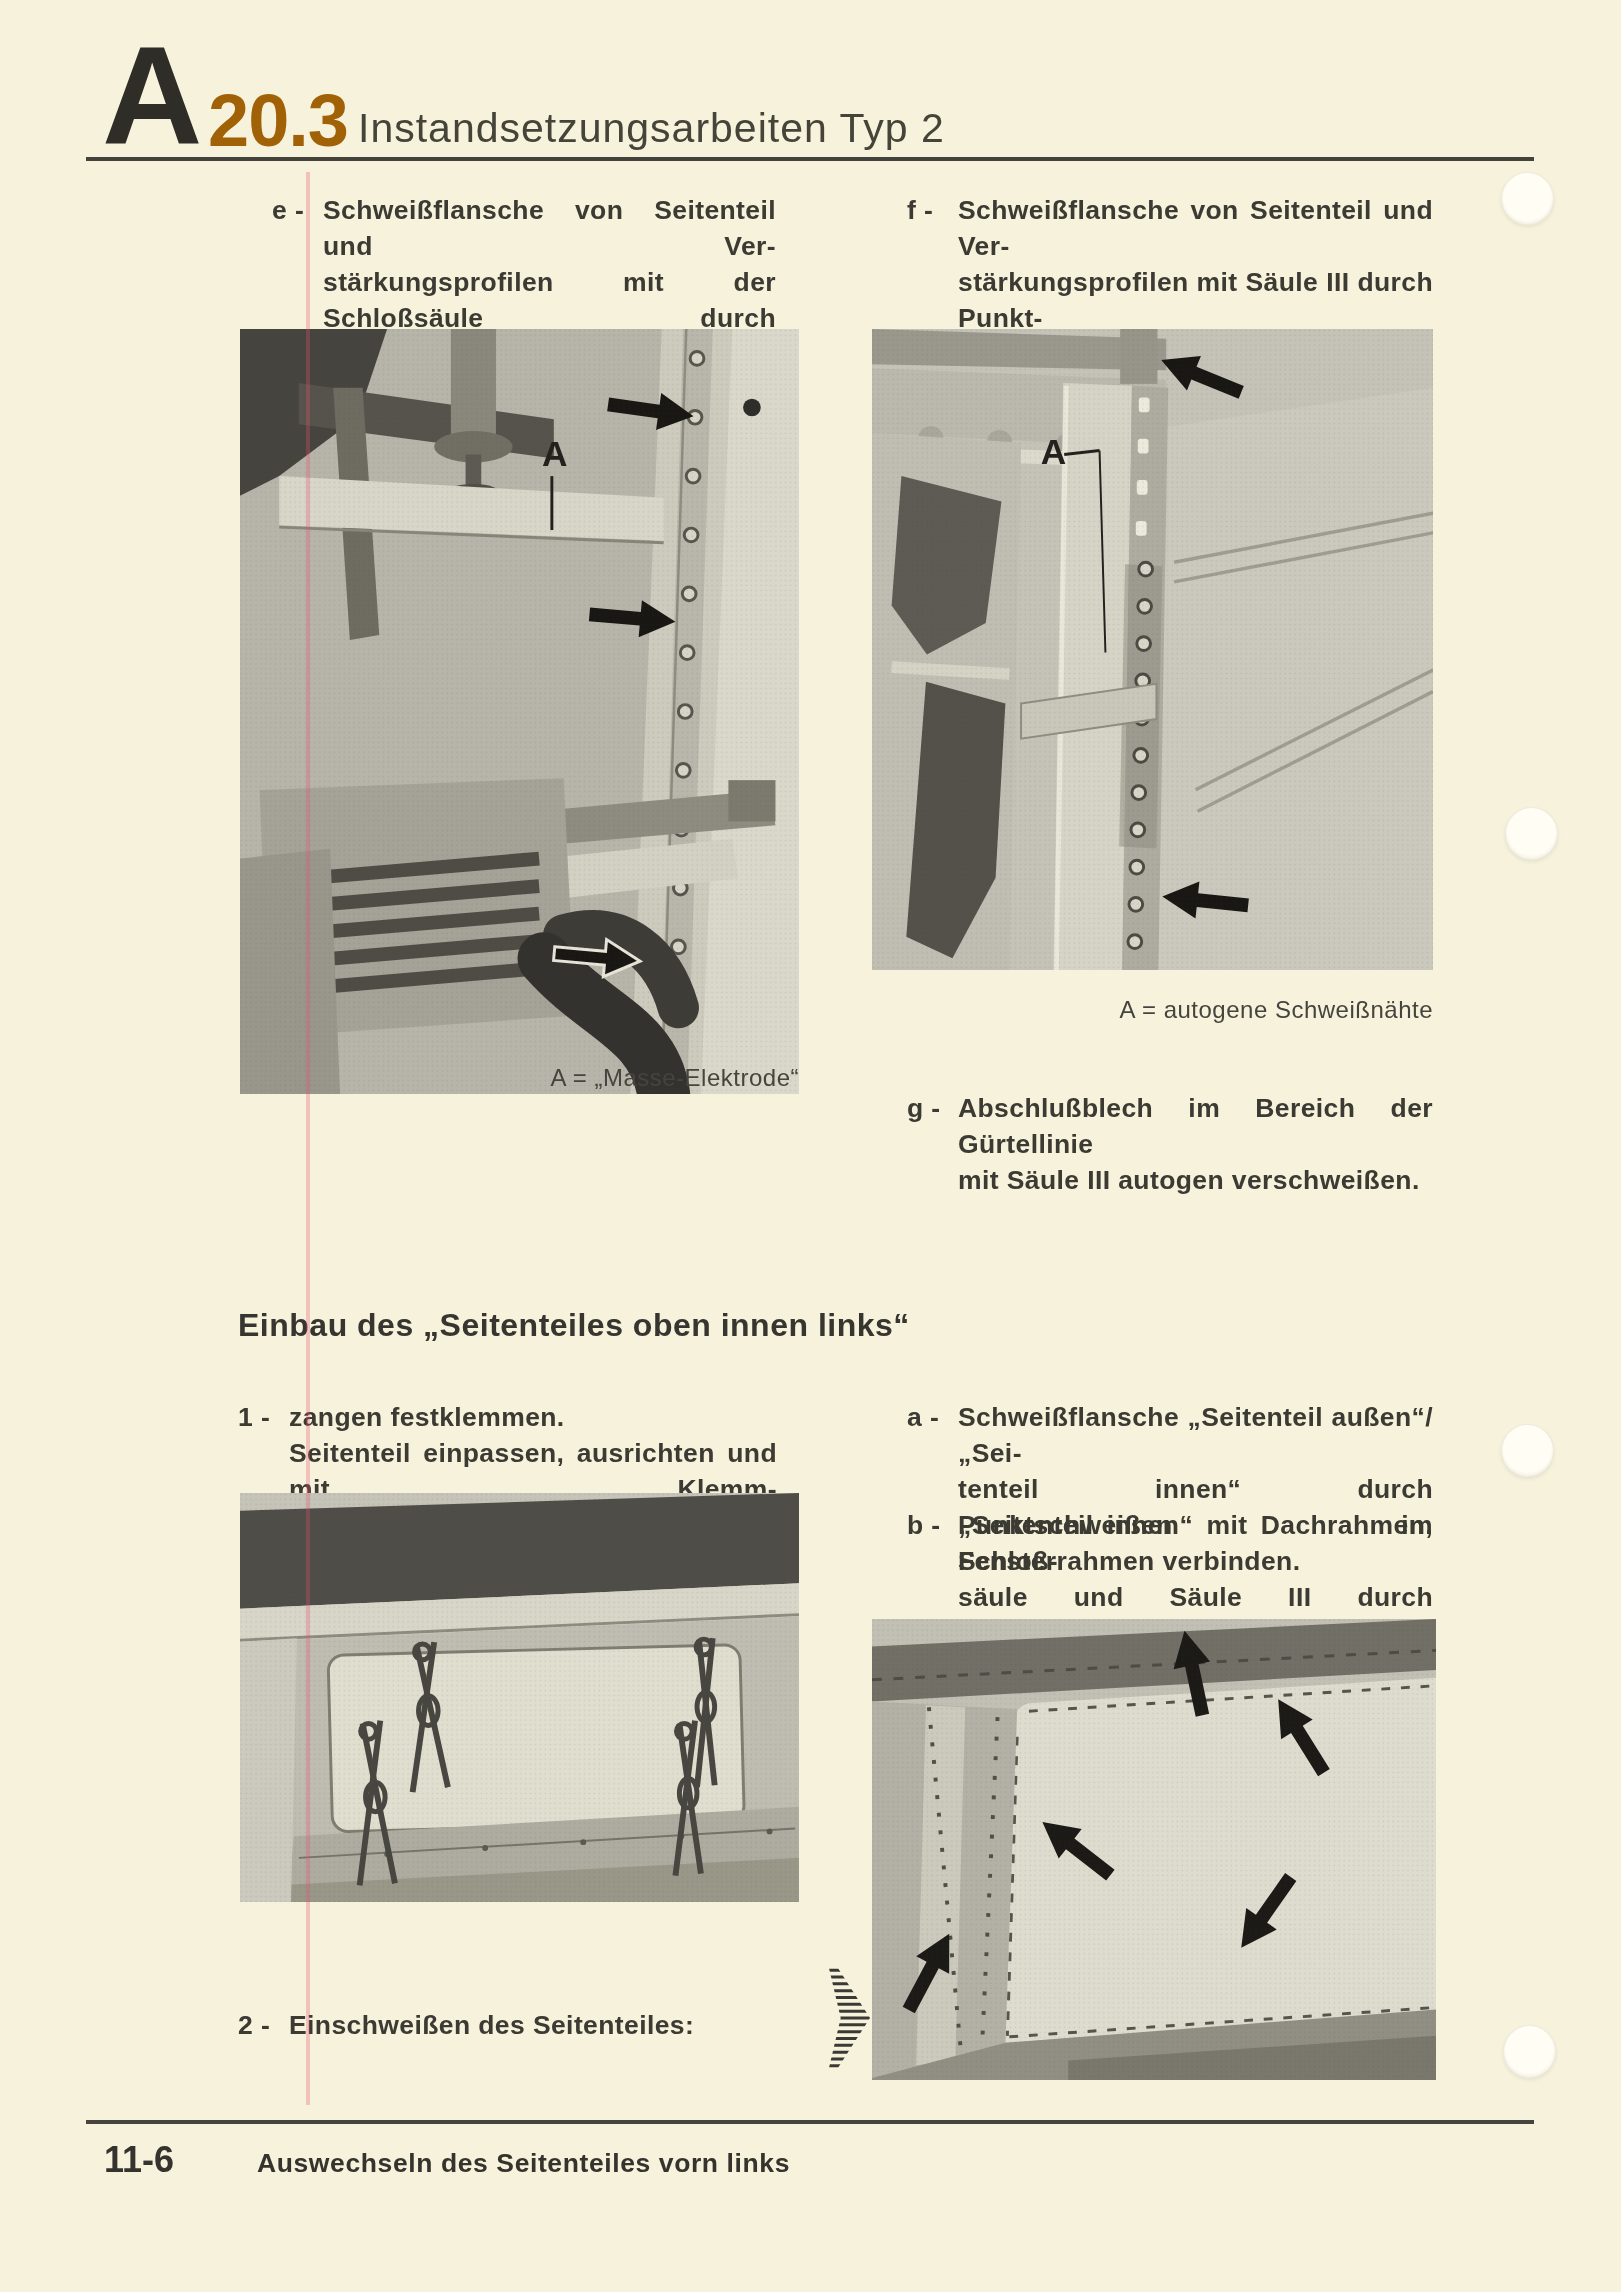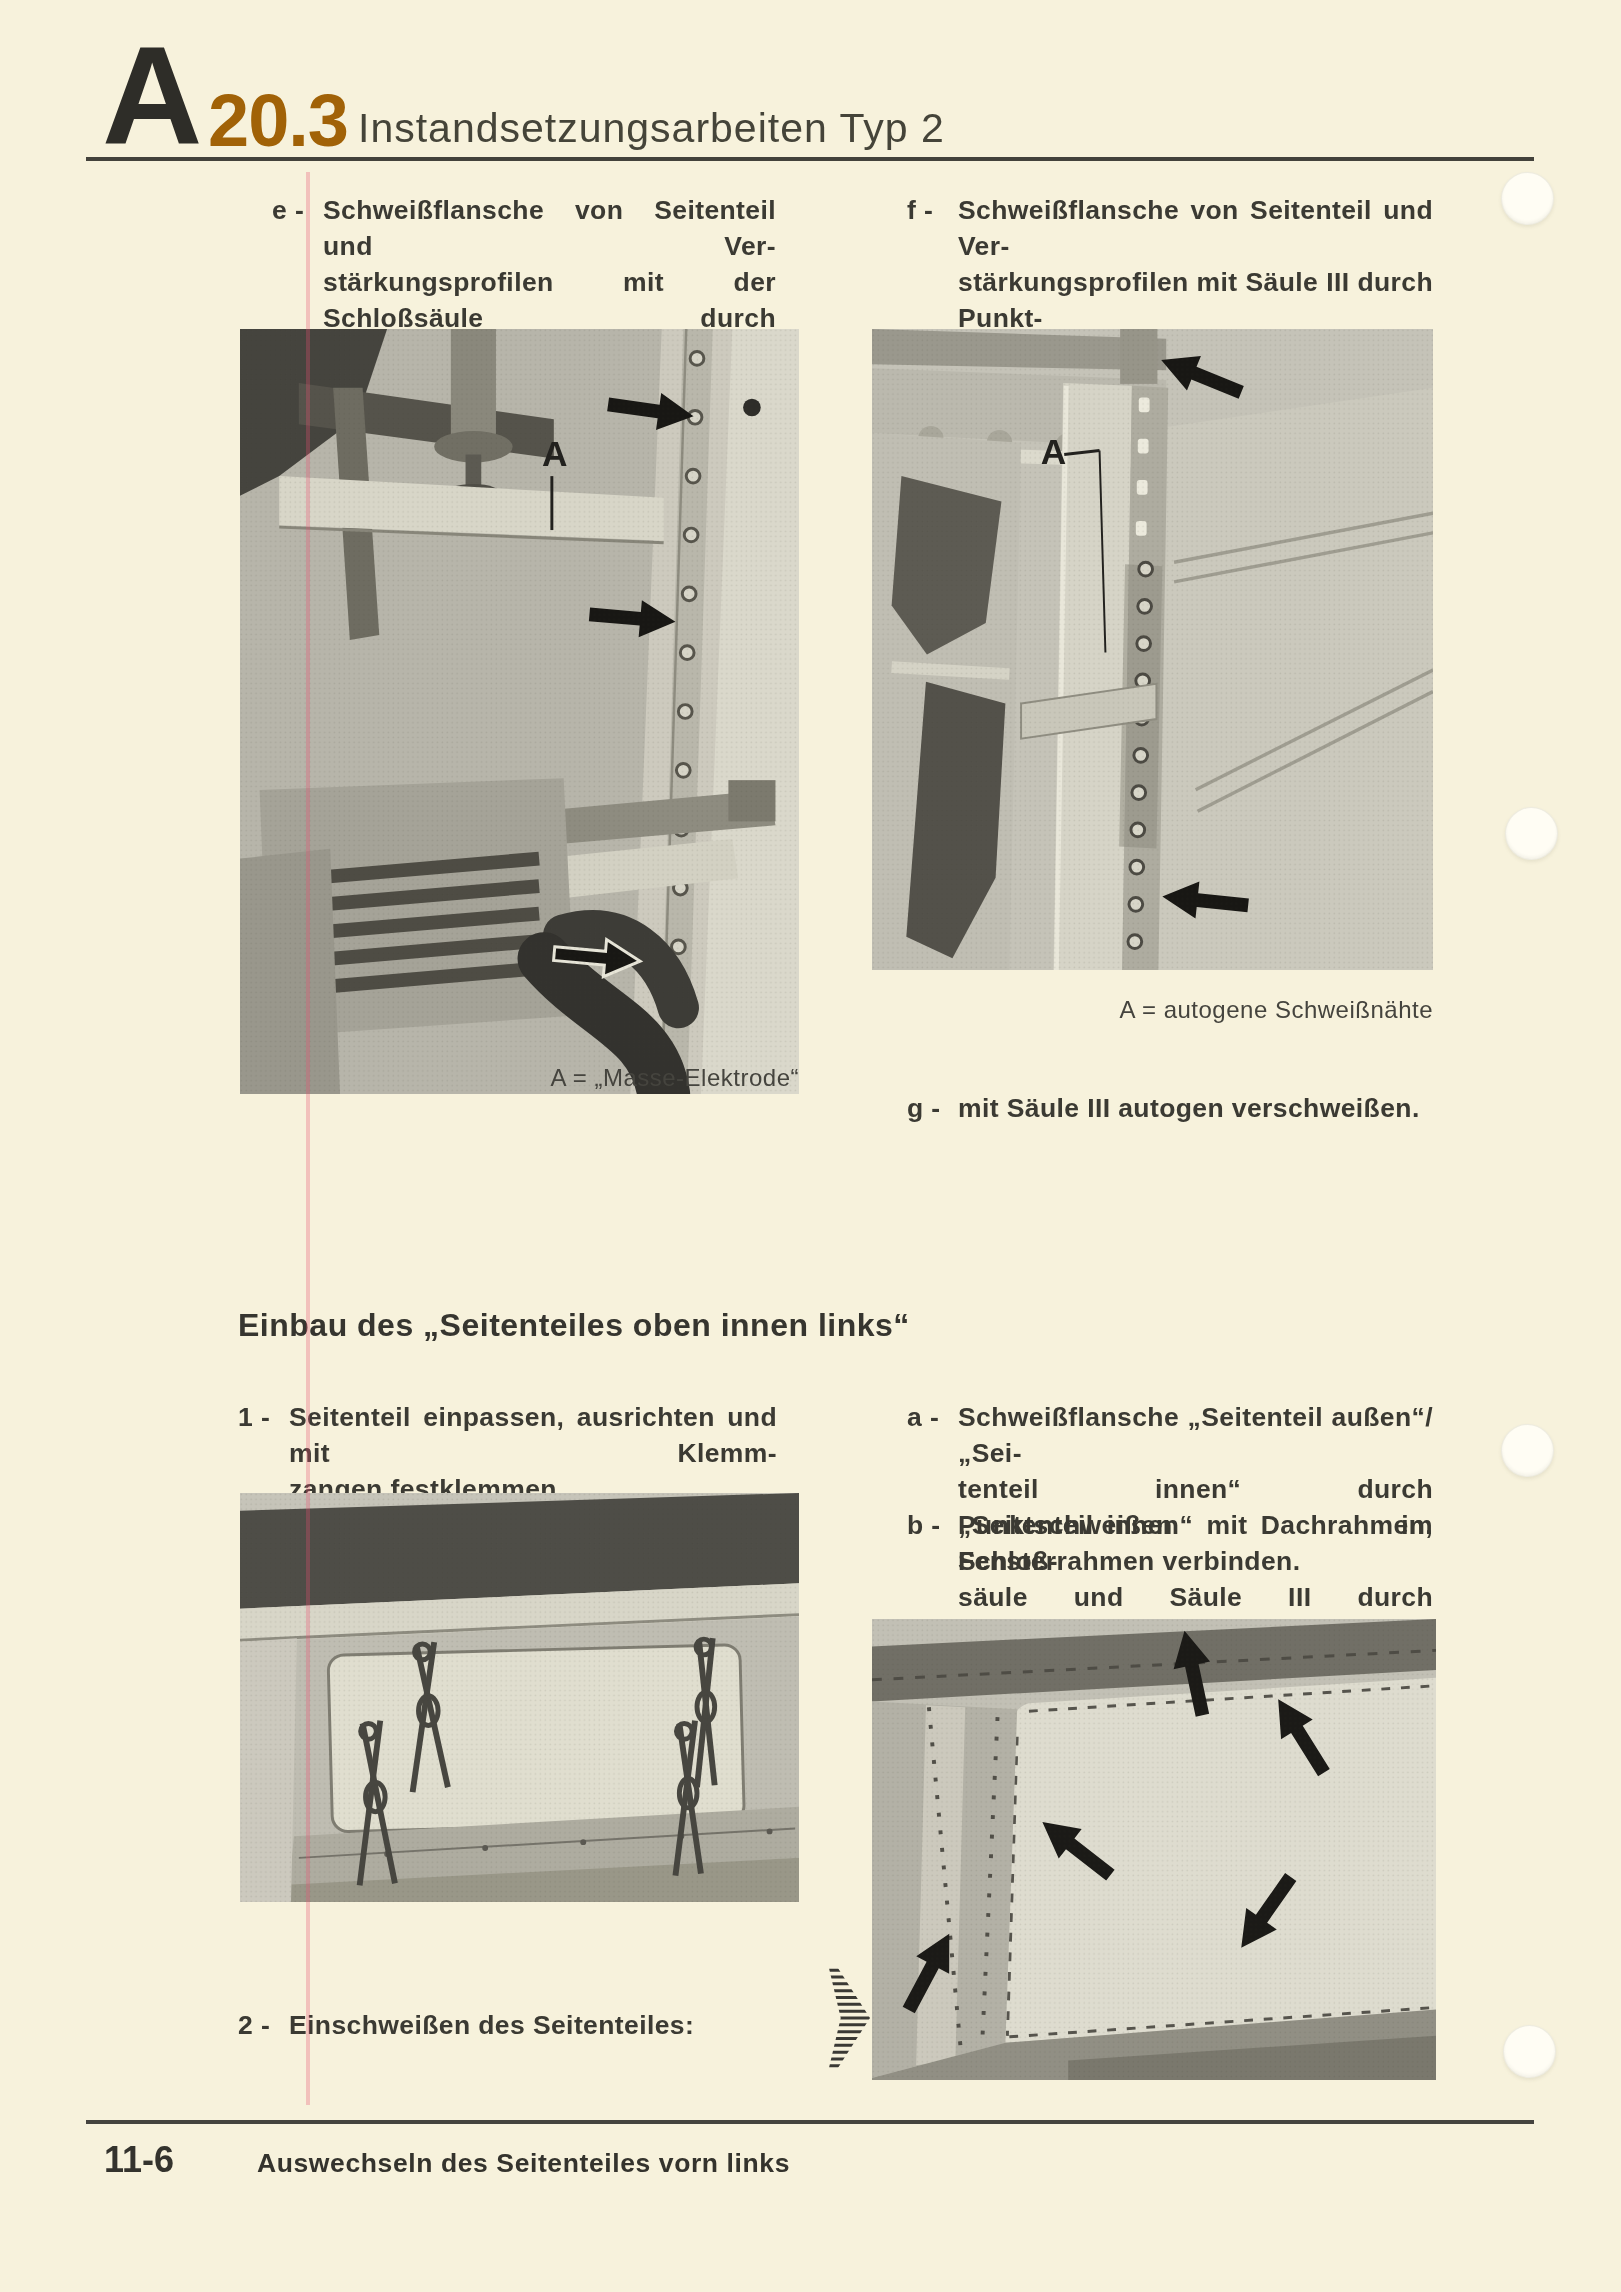--- a/index.html
+++ b/index.html
@@ -220,31 +220,32 @@
   </svg>
 </div>
 
 <div class="caption" style="left:872px;top:996px;width:561px;">A = autogene Schweißnähte</div>
 
 <div class="caption" style="left:240px;top:1064px;width:559px;">A = „Masse-Elektrode“</div>
 
 <div class="step" style="left:907px;top:1090px;width:526px;">
   <span class="lbl">g -</span>
   <span class="txt">
+    <span class="ln j">Abschlußblech im Bereich der Gürtellinie</span>
     <span class="ln">mit Säule III autogen verschweißen.</span>
   </span>
 </div>
 
 <div class="abs heading">Einbau des „Seitenteiles oben innen links“</div>
 
 <div class="step" style="left:238px;top:1399px;width:539px;">
   <span class="lbl">1 -</span>
   <span class="txt">
+    <span class="ln">zangen festklemmen.</span>
     <span class="ln j">Seitenteil einpassen, ausrichten und mit Klemm-</span>
-    <span class="ln">zangen festklemmen.</span>
   </span>
 </div>
 
 <div class="step" style="left:907px;top:1399px;width:526px;">
   <span class="lbl">a -</span>
   <span class="txt">
     <span class="ln j">Schweißflansche „Seitenteil außen“/„Sei-</span>
     <span class="ln j">tenteil innen“ durch Punktschweißen im</span>
     <span class="ln">Fensterrahmen verbinden.</span>
   </span>

